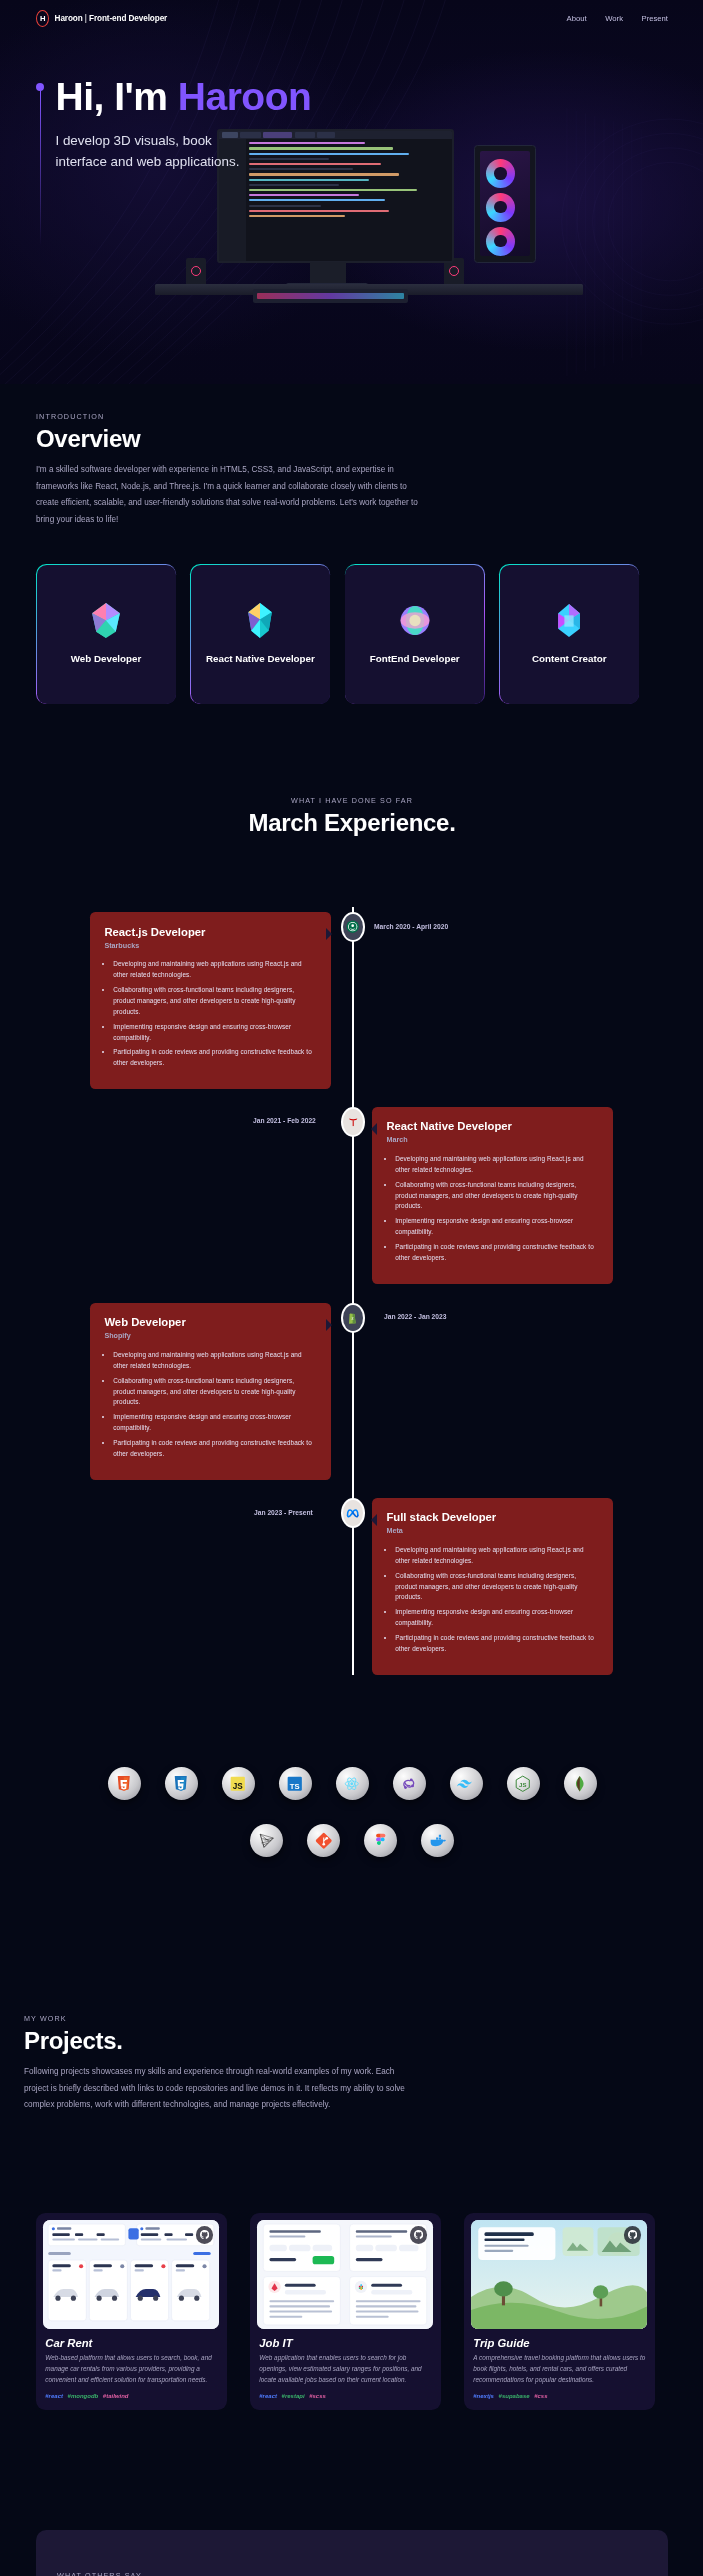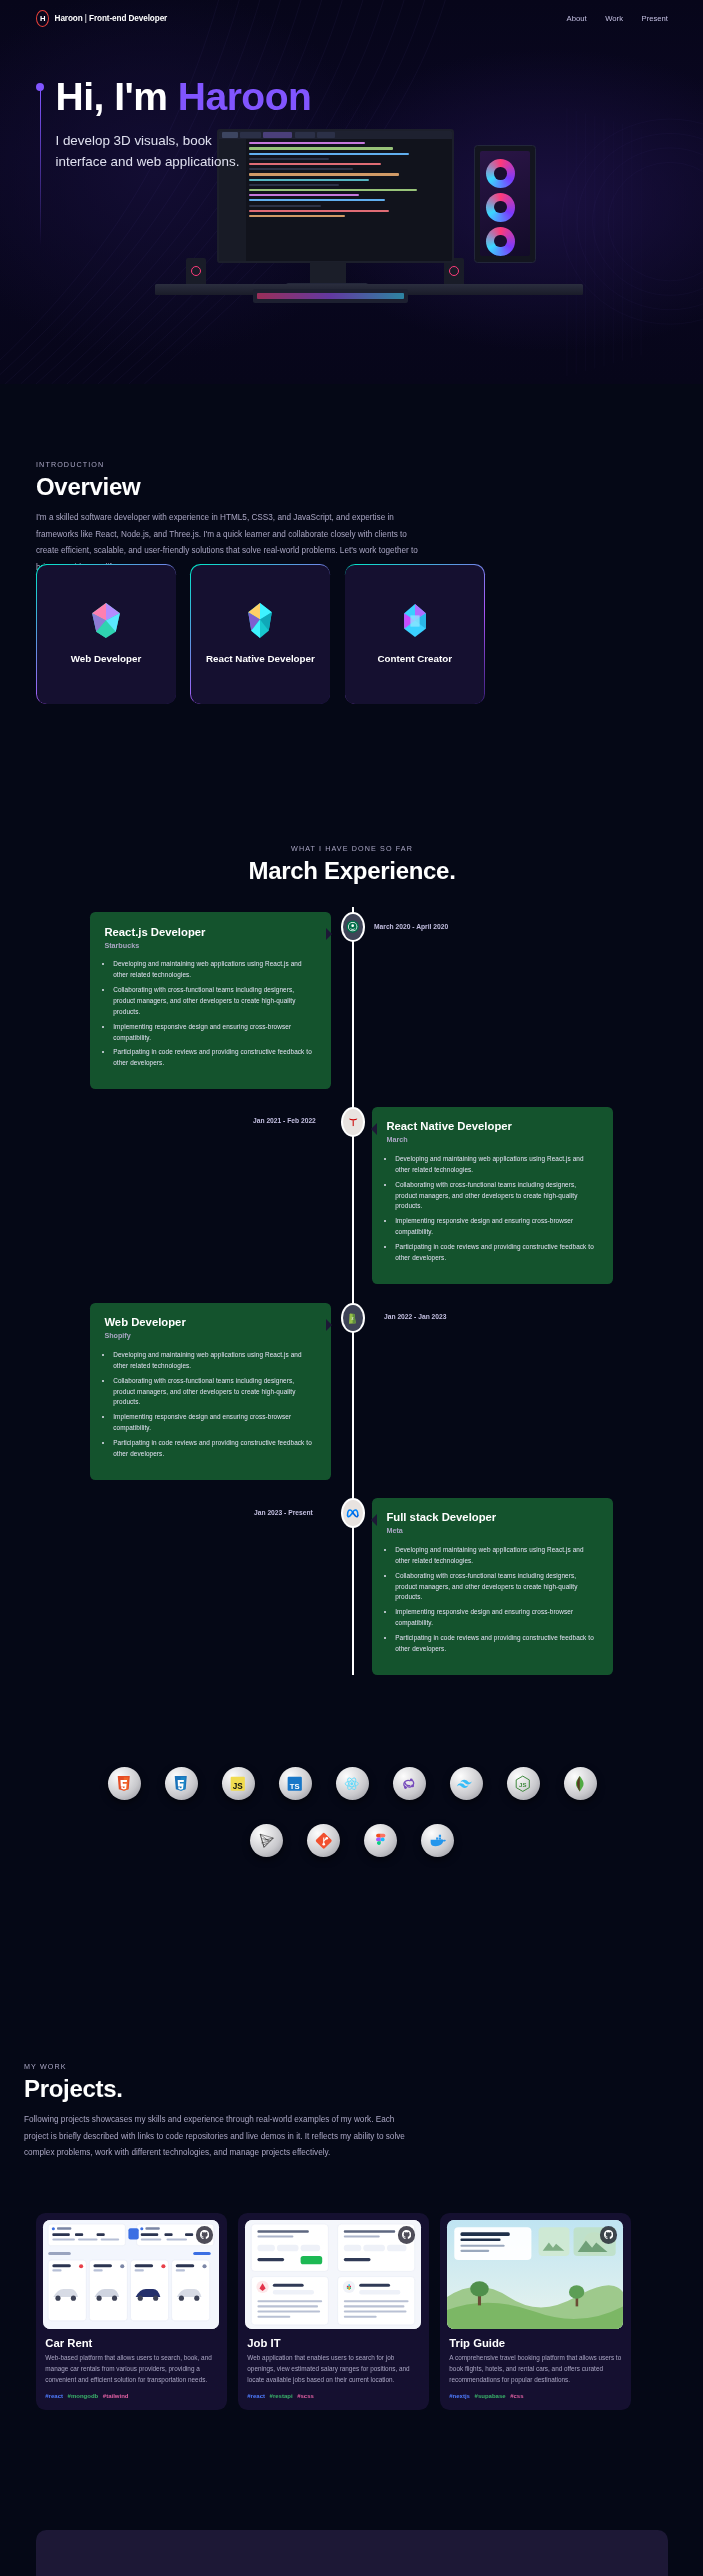--- a/index.html
+++ b/index.html
@@ -62,21 +62,21 @@
               background:#1d2030; border-radius:2.1px; }
   .kb-glow { position:absolute; left:4.1px; top:4.1px; right:4.1px; height:6.2px;
              background:linear-gradient(90deg,#ff3a7a,#9b4dff,#3ad7ff); opacity:.55; border-radius:1px; }
   .speaker { position:absolute; top:129px; width:19.6px; height:30px; background:#191c28; border-radius:2.1px; }
   .sp-l{left:31px;} .sp-r{left:289px;}
   .sp-ring{ position:absolute; left:4.6px; top:8.2px; width:10.3px; height:10.3px; border-radius:50%;
             border:1.5px solid #ff3a7a; }
 
   
   .section { position:absolute; left:0; width:704px; }
-  .eyebrow { font-size:7.2px; letter-spacing:1.1px; color:#aaa6c3; text-transform:uppercase;margin-top:48px; }
+  .eyebrow { font-size:7.2px; letter-spacing:1.1px; color:#aaa6c3; text-transform:uppercase; }
   .h2 { font-size:24px; font-weight:800; letter-spacing:-0.3px; margin-top:4.1px; }
   .para { font-size:8.2px; line-height:2.0; color:#aaa6c3; max-width:392px; margin-top:9.3px; }
   .center { text-align:center; }
 
   
   .cards { position:absolute; left:36px; top:0; display:flex; gap:14.4px; }
   .card-outer { width:140px; height:140px; padding:0.5px; border-radius:10.3px;
                 background:linear-gradient(145deg,#00e7c7,#a855f7 60%,#3b1f7a); }
   .card-inner { width:100%; height:100%; border-radius:9.8px; background:#151030;
                 display:flex; flex-direction:column; align-items:center;
@@ -85,21 +85,21 @@
   .card-title { font-size:9.8px; font-weight:700; text-align:center; line-height:1.45; }
 
   
   .tl { position:absolute; left:0; width:704px; }
   .tl-axis { position:absolute; left:352px; top:0; width:1.5px; background:#fff; }
   .tl-icon { position:absolute; left:341px; width:24px; height:30px; border-radius:50%;
              background:#fff; display:flex; align-items:center; justify-content:center; z-index:3;}
   .tl-icon .inner { width:19.6px; height:26px; border-radius:50%; display:flex;
                     align-items:center; justify-content:center; }
   .tl-date { position:absolute; font-size:6.7px; color:#c3bfe0; font-weight:600; }
-  .exp-card { position:absolute; width:241px; background:#14532d; border-radius:5.2px;
+  .exp-card { position:absolute; width:241px; background:#7f1d1d; border-radius:5.2px;
               padding:13.4px 14.4px 15.5px; }
   .exp-card.right-arrow::after { content:""; position:absolute; right:-6.7px; top:15.5px;
               border:6.7px solid transparent; border-left-color:#1d1836; }
   .exp-card.left-arrow::after { content:""; position:absolute; left:-6.7px; top:15.5px;
               border:6.7px solid transparent; border-right-color:#1d1836; }
   .exp-title { font-size:11.3px; font-weight:800; }
   .exp-company { font-size:7.2px; color:#aaa6c3; margin-top:3.1px; font-weight:600; }
   .exp-points { margin-top:9.3px; padding-left:8.8px; }
   .exp-points li { font-size:6.4px; line-height:1.7; color:#e6e3f5; margin-bottom:4.1px;
                    letter-spacing:0.1px; }
@@ -108,21 +108,21 @@
   .tech { position:absolute; left:0; width:704px; display:flex; flex-wrap:wrap;
           justify-content:center; gap:16.5px 18.5px; padding:0 93px; }
   .ball { width:33px; height:33px; border-radius:50%;
           background:radial-gradient(circle at 32% 28%,#fdfdfd,#c9c9cd 60%,#8e8e96);
           display:flex; align-items:center; justify-content:center;
           box-shadow:0 3.1px 7.2px rgba(0,0,0,.5); }
   .ball .sym { width:17.5px; height:17.5px; display:flex; align-items:center;
                justify-content:center; font-size:7.7px; font-weight:800; }
 
   
-  .proj-row { position:absolute; left:36px; display:flex; gap:11px; }
+  .proj-row { position:absolute; left:36px; display:flex; gap:23px;font-style:italic; }
   .proj { width:191px; background:#151030; border-radius:9.3px; padding:7.2px; }
   .proj-img { width:176px; height:109px; border-radius:7.2px; position:relative; overflow:hidden; }
   .proj-gh { position:absolute; right:6.2px; top:6.2px; width:17.5px; height:17.5px;
              border-radius:50%; background:rgba(10,8,25,.72); display:flex;
              align-items:center; justify-content:center; }
   .proj-name { font-size:11.3px; font-weight:800; margin:8.2px 0 0 2.1px; }
   .proj-desc { font-size:6.4px; line-height:1.7; color:#aaa6c3; margin:4.1px 2.1px 0; }
   .tags { display:flex; gap:4.6px; margin:7.2px 2.1px 3.1px; flex-wrap:wrap; }
   .tag { font-size:6px; font-weight:600; }
 
@@ -273,20 +273,31 @@
         <div class="card-inner">
           <svg class="gem" viewBox="0 0 62 72">
             <polygon points="31,2 54,20 48,56 31,70 14,56 8,20" fill="#18c8cf"></polygon>
             <polygon points="31,2 54,20 31,34" fill="#3ef3ff"></polygon>
             <polygon points="31,2 8,20 31,34" fill="#ffd166"></polygon>
             <polygon points="8,20 14,56 31,34" fill="#7e5fd0"></polygon>
             <polygon points="54,20 48,56 31,34" fill="#0fa8b8"></polygon>
             <polygon points="14,56 31,70 31,34" fill="#3ef3ff"></polygon>
           </svg>
           <div class="card-title">React Native Developer</div>
+        </div>
+      </div>
+      <div class="card-outer">
+        <div class="card-inner">
+          <svg class="gem" viewBox="0 0 62 72">
+            <circle cx="31" cy="36" r="28" fill="#9b7dff"></circle>
+            <ellipse cx="31" cy="36" rx="18" ry="28" fill="#4ad8c8"></ellipse>
+            <ellipse cx="31" cy="36" rx="28" ry="16" fill="#ff9ed2" opacity=".75"></ellipse>
+            <circle cx="31" cy="36" r="11" fill="#e8e0c0"></circle>
+          </svg>
+          <div class="card-title">FontEnd Developer</div>
         </div>
       </div>
       <div class="card-outer">
         <div class="card-inner">
           <svg class="gem" viewBox="0 0 62 72">
             <polygon points="31,4 52,22 52,52 31,68 10,52 10,22" fill="#3ad1ff"></polygon>
             <polygon points="31,4 52,22 31,36" fill="#b06dff"></polygon>
             <polygon points="10,22 31,36 10,52" fill="#c84dff"></polygon>
             <polygon points="52,22 52,52 31,36" fill="#2ab7e8"></polygon>
             <rect x="22" y="26" width="18" height="22" fill="#8fe6ff" opacity=".8"></rect>

